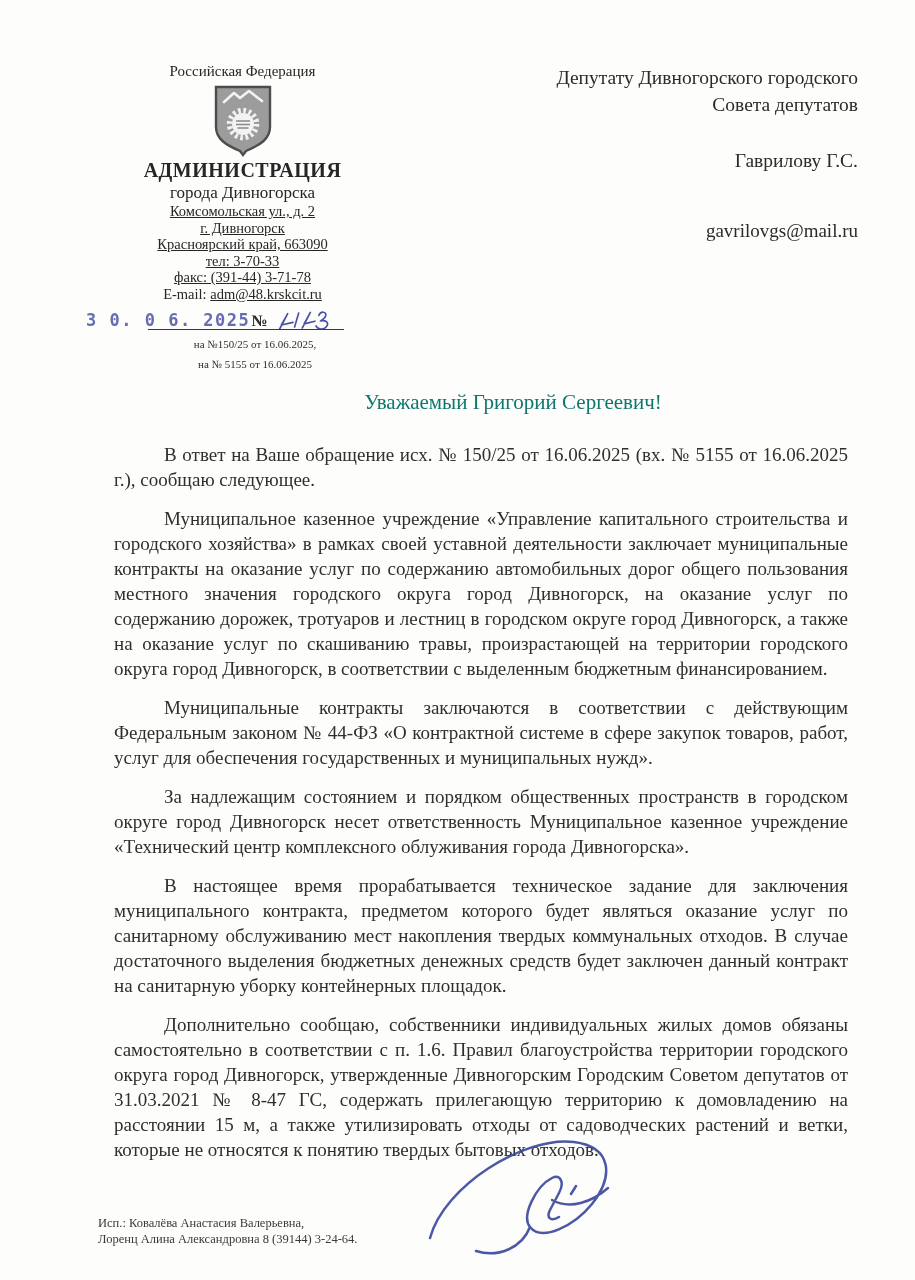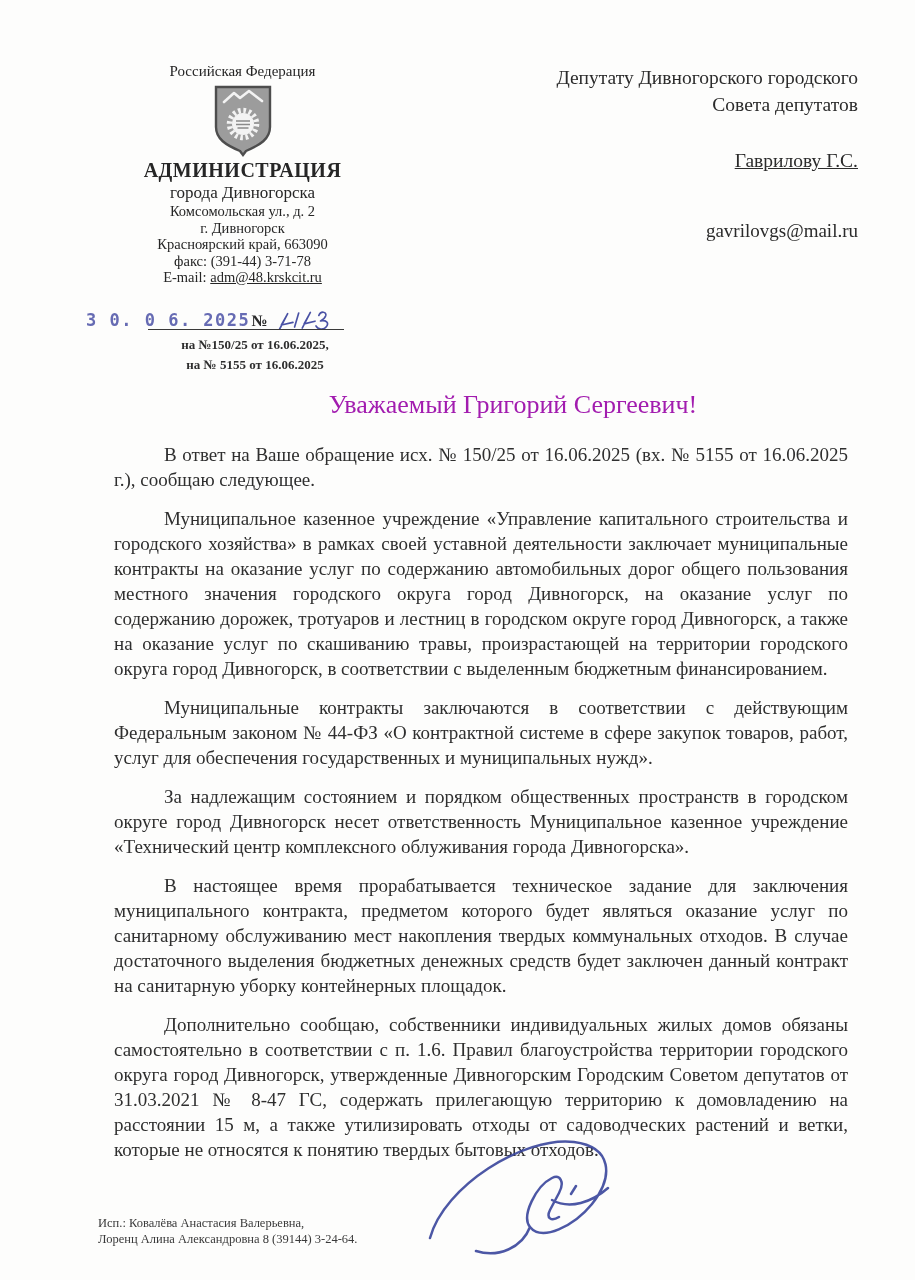--- a/index.html
+++ b/index.html
@@ -14,54 +14,54 @@
   }
   
   .letterhead{
     position:absolute;left:95px;top:62px;width:295px;
     text-align:center;line-height:18px;font-size:15px;color:#262626;
   }
   .lh-country,.lh-region{font-size:15px;line-height:18px;}
   .coat{margin:5px auto 2px auto;display:block;}
   .org-name{font-weight:bold;font-size:20px;letter-spacing:.5px;line-height:23px;margin-top:2px;}
   .org-subname{font-weight:normal;font-size:17px;line-height:21px;}
-  .addr-line{font-size:14.5px;line-height:16.5px;}
+  .addr-line{font-size:14.5px;line-height:16.5px;text-decoration:underline;}
   .email-line{font-size:14.5px;line-height:17px;}
   .email-line .u{text-decoration:underline;}
   
   .stamp-row{
     position:absolute;left:86px;top:303px;width:250px;height:28px;
     display:flex;align-items:flex-end;white-space:nowrap;
   }
   .stamp-row::after{
     content:'';position:absolute;left:62px;right:-8px;bottom:1px;
     border-bottom:1.8px solid #3a3a3a;
   }
   .stamp-date{
     font-family:"DejaVu Sans Mono",monospace;font-weight:bold;
     font-size:17px;letter-spacing:1.5px;color:#666bb3;line-height:22px;
   }
   .numsign{font-size:16px;font-weight:bold;color:#2b2b2b;margin-left:1px;line-height:20px;}
   .handwritten-num{margin-left:8px;margin-bottom:-6px;transform:rotate(-3deg);}
   .refs{
     position:absolute;left:130px;top:335px;width:250px;
-    font-weight:bold;font-size:13px;line-height:19.5px;text-align:center;
+    font-weight:normal;font-size:11px;line-height:19.5px;text-align:center;
   }
   
   .recipient{
     position:absolute;right:57px;top:64px;width:430px;
     text-align:right;font-size:19.5px;line-height:27px;color:#2b2b2b;
   }
-  .recipient .rname{margin-top:29px;text-decoration:underline;}
+  .recipient .rname{margin-top:29px;}
   .recipient .remail{margin-top:43px;font-size:19px;}
   
   .salutation{
     position:absolute;left:100px;top:390px;width:762px;
     text-align:center;padding-left:64px;box-sizing:border-box;
-    font-size:26px;color:#a21caf;
+    font-size:21px;color:#0f766e;
   }
   .bodytext{
     position:absolute;left:100px;top:428px;width:762px;
     font-size:19px;line-height:25px;color:#2f2f2f;
   }
   .bodytext p{margin:14px;text-indent:50px;text-align:justify;}
   
   .sig-scrawl{position:absolute;left:400px;top:1128px;}
   .sigrow{
     position:absolute;left:100px;top:1176px;width:758px;
@@ -87,20 +87,21 @@
       <circle cx="32" cy="39" r="13.5" fill="none" stroke="#f3f3f3" stroke-width="5.5" stroke-dasharray="2.6 2.7"></circle>
       <circle cx="32" cy="39" r="11" fill="#f3f3f3"></circle>
       <path d="M25 36 H39 M25 39.5 H39 M26.5 43 H37.5" stroke="#8a8a8a" stroke-width="1.4"></path>
     </svg>
 
     <div class="org-name">АДМИНИСТРАЦИЯ</div>
     <div class="org-subname">города Дивногорска</div>
     <div class="addr-line">Комсомольская ул., д. 2</div>
     <div class="addr-line">г. Дивногорск</div>
     <div class="addr-line">Красноярский край, 663090</div>
+    <div class="addr-line">тел: 3-70-33</div>
     <div class="addr-line">факс: (391-44) 3-71-78</div>
     <div class="email-line"><span>E-mail:</span> <span class="u">adm@48.krskcit.ru</span></div>
   </div>
 
   <div class="stamp-row">
     <span class="stamp-date">3 0. 0 6. 2025</span>
     <span class="numsign">№</span>
     <svg class="handwritten-num" width="88" height="32" viewBox="0 0 88 32">
       <path d="M6 26 L19 4 L9 20 L26 17 M28 24 L35 4
                M39 26 L52 4 L42 20 L58 17

